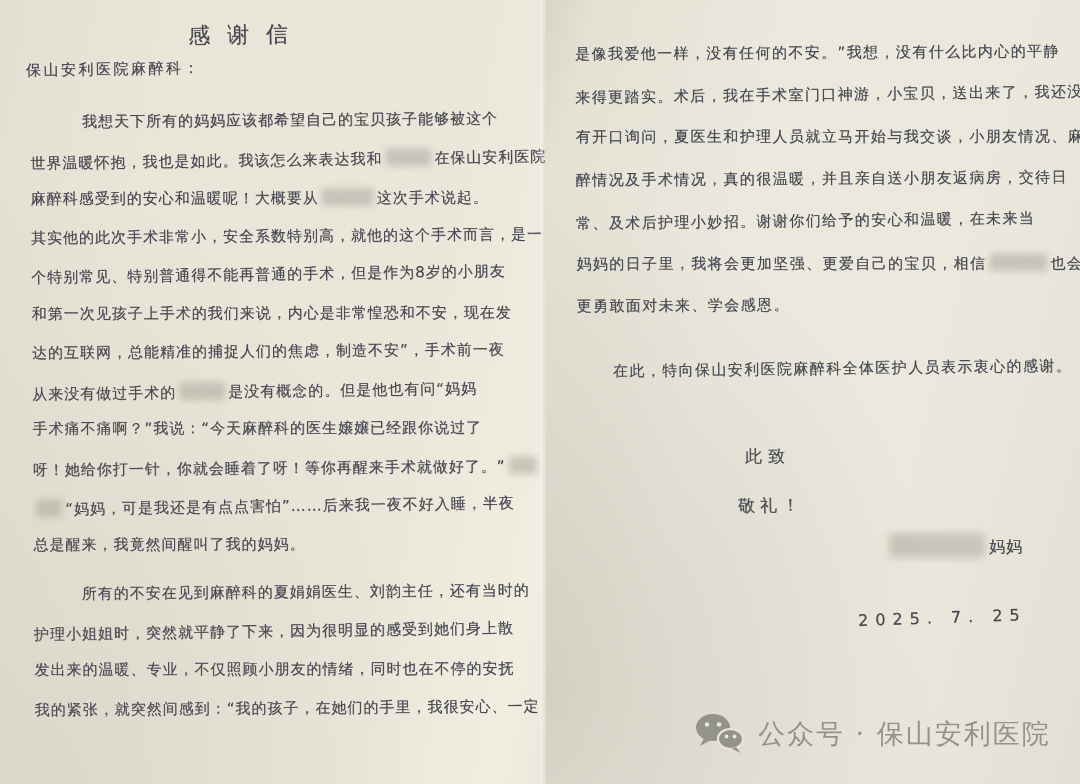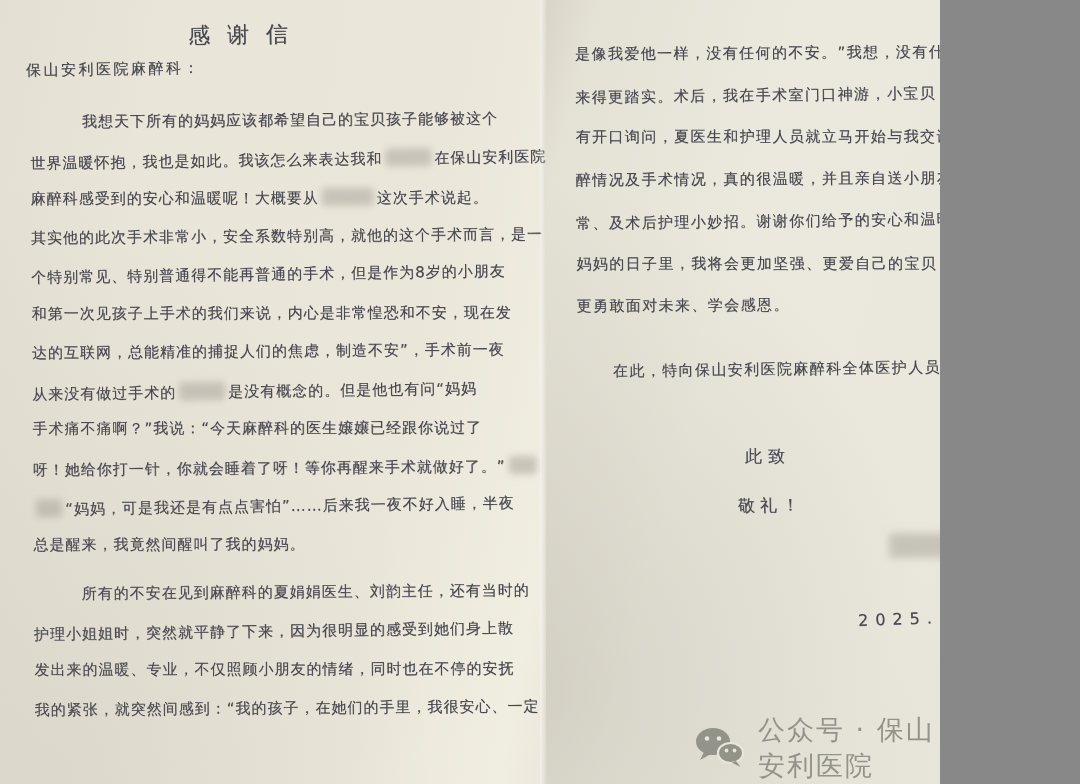--- a/index.html
+++ b/index.html
@@ -1,17 +1,17 @@
 <!DOCTYPE html>
 <html><head>
 <meta charset="utf-8">
 <style>
   html,body{margin:0;padding:0;background:#888;}
   .shot{
-    position:relative;width:940px;height:784px;overflow:hidden;
+    position:relative;width:1080px;height:784px;overflow:hidden;
     font-family:"DejaVu Sans","Liberation Sans",sans-serif;
     color:#474750;
   }
   .page{position:absolute;top:0;height:784px;}
   .page-left{
     left:0;width:546px;
     background:linear-gradient(100deg,#e3dfd2 0%,#e9e5d9 25%,#eae6da 70%,#f0edE1 93%,#ebe8db 100%);
   }
   .page-left::after{
     content:"";position:absolute;inset:0;pointer-events:none;

